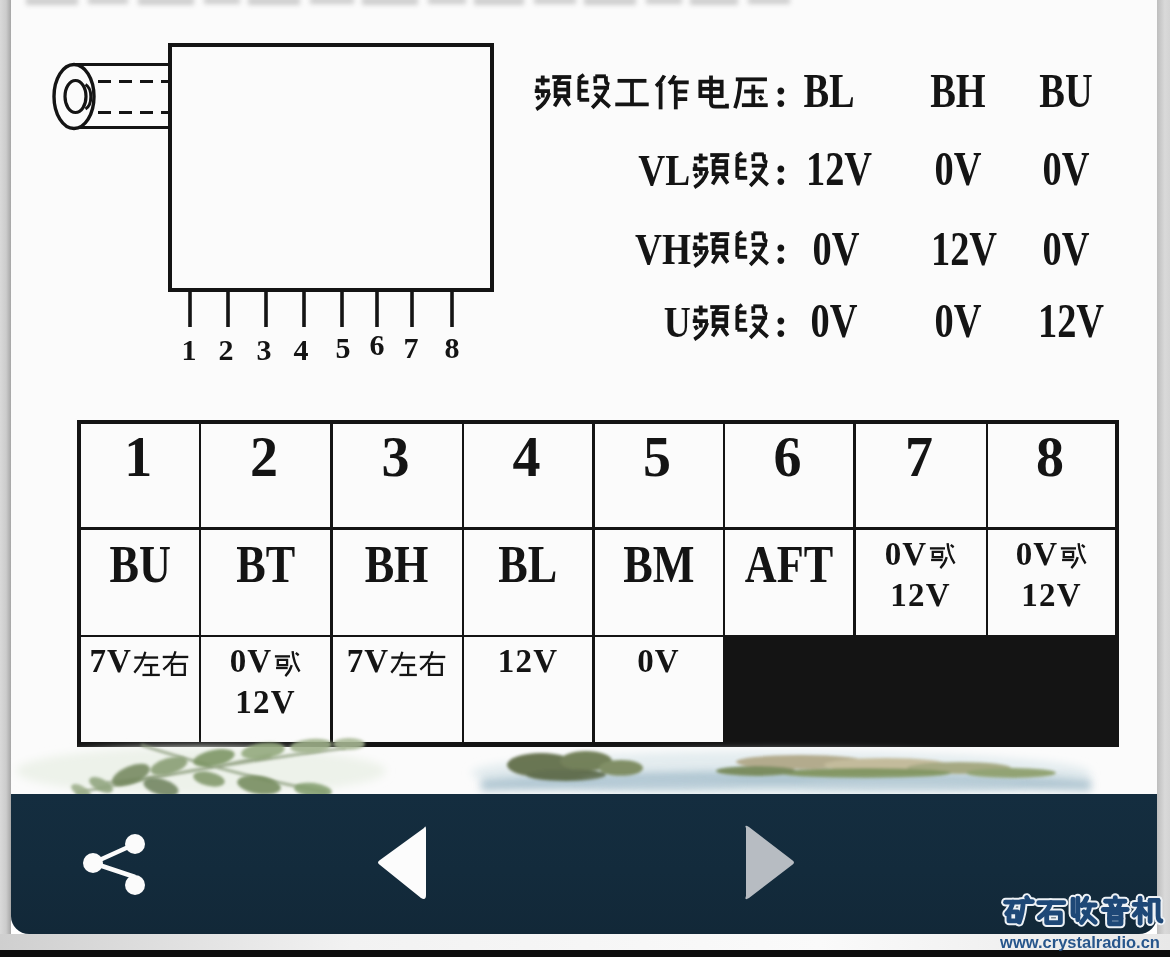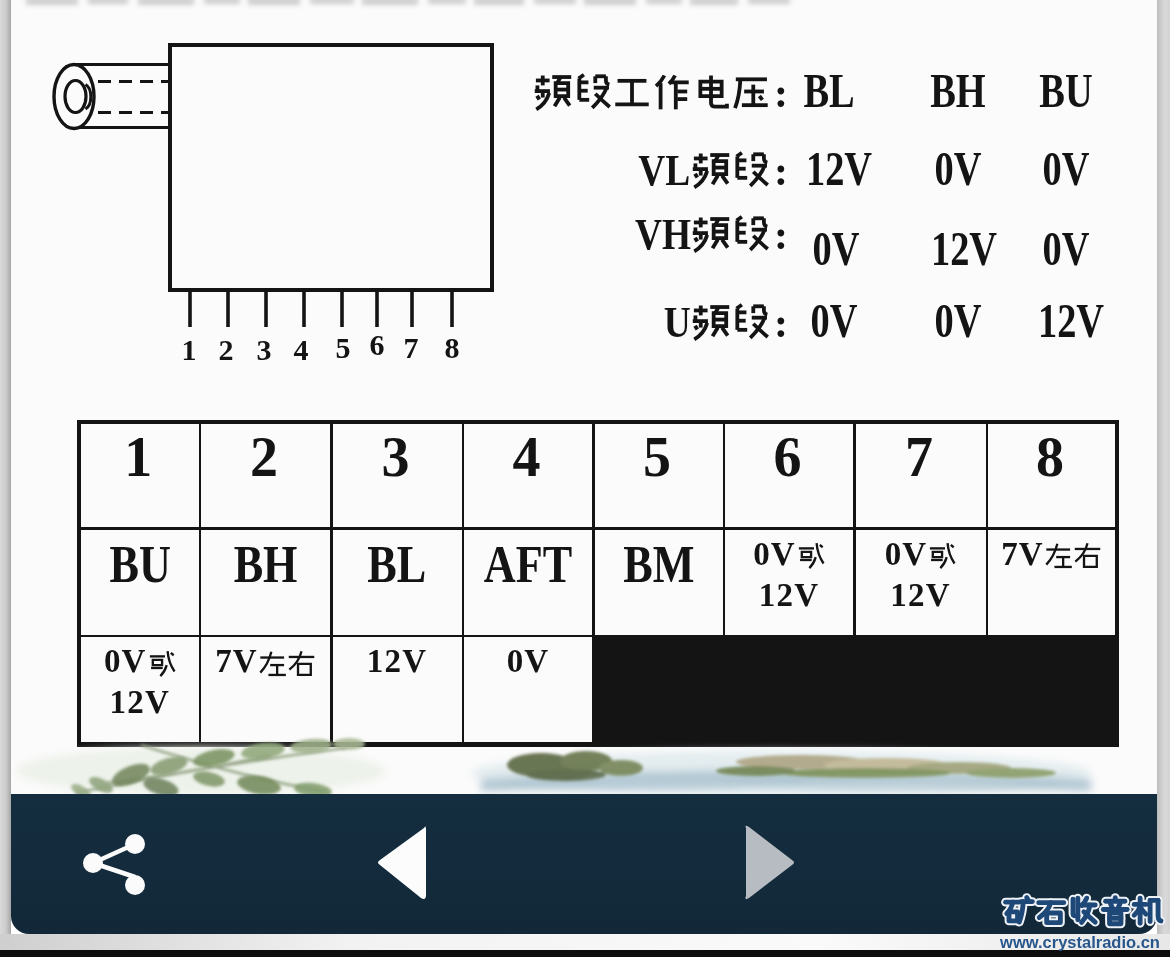--- a/index.html
+++ b/index.html
@@ -244,21 +244,21 @@
   <svg class="cn cng" width="38" height="38" viewBox="0 0 100 100">
         <use href="#g-duan"></use>
       </svg>
   <span class="colon">:</span>
 </div>
 
 <div class="val" style="left:839px;top:145px;">12V</div>
 <div class="val" style="left:958px;top:145px;">0V</div>
 <div class="val" style="left:1066px;top:145px;">0V</div>
 
-<div class="abs lbl" style="right:382px;top:216px;height:38px;">
+<div class="abs lbl" style="right:382px;top:231px;height:38px;">
   <span class="ser" style="font-size:44px;line-height:38px;display:inline-block;transform:scaleX(0.85);transform-origin:right center;">VH</span>
   <svg class="cn cng" width="38" height="38" viewBox="0 0 100 100">
         <use href="#g-pin"></use>
       </svg>
   <svg class="cn cng" width="38" height="38" viewBox="0 0 100 100">
         <use href="#g-duan"></use>
       </svg>
   <span class="colon">:</span>
 </div>
 
@@ -286,24 +286,25 @@
      grid-template-rows:103px 105px 105px;gap:2.5px;">
   <div class="tc th">1</div>
   <div class="tc th">2</div>
   <div class="tc th">3</div>
   <div class="tc th">4</div>
   <div class="tc th">5</div>
   <div class="tc th">6</div>
   <div class="tc th">7</div>
   <div class="tc th">8</div>
   <div class="tc tn"><span>BU</span></div>
+  <div class="tc tn"><span>BT</span></div>
   <div class="tc tn"><span>BH</span></div>
   <div class="tc tn"><span>BL</span></div>
+  <div class="tc tn"><span>BM</span></div>
   <div class="tc tn"><span>AFT</span></div>
-  <div class="tc tn"><span>BM</span></div>
   <div class="tc tv">0V<svg class="cn cng" width="29" height="29" viewBox="0 0 100 100" style="stroke-width:8">
           <use href="#g-huo"></use>
         </svg><br>12V</div>
   <div class="tc tv">0V<svg class="cn cng" width="29" height="29" viewBox="0 0 100 100" style="stroke-width:8">
           <use href="#g-huo"></use>
         </svg><br>12V</div>
   <div class="tc tv">7V<svg class="cn cng" width="29" height="29" viewBox="0 0 100 100" style="stroke-width:8">
           <use href="#g-zuo2"></use>
         </svg><svg class="cn cng" width="29" height="29" viewBox="0 0 100 100" style="stroke-width:8">
           <use href="#g-you"></use>

